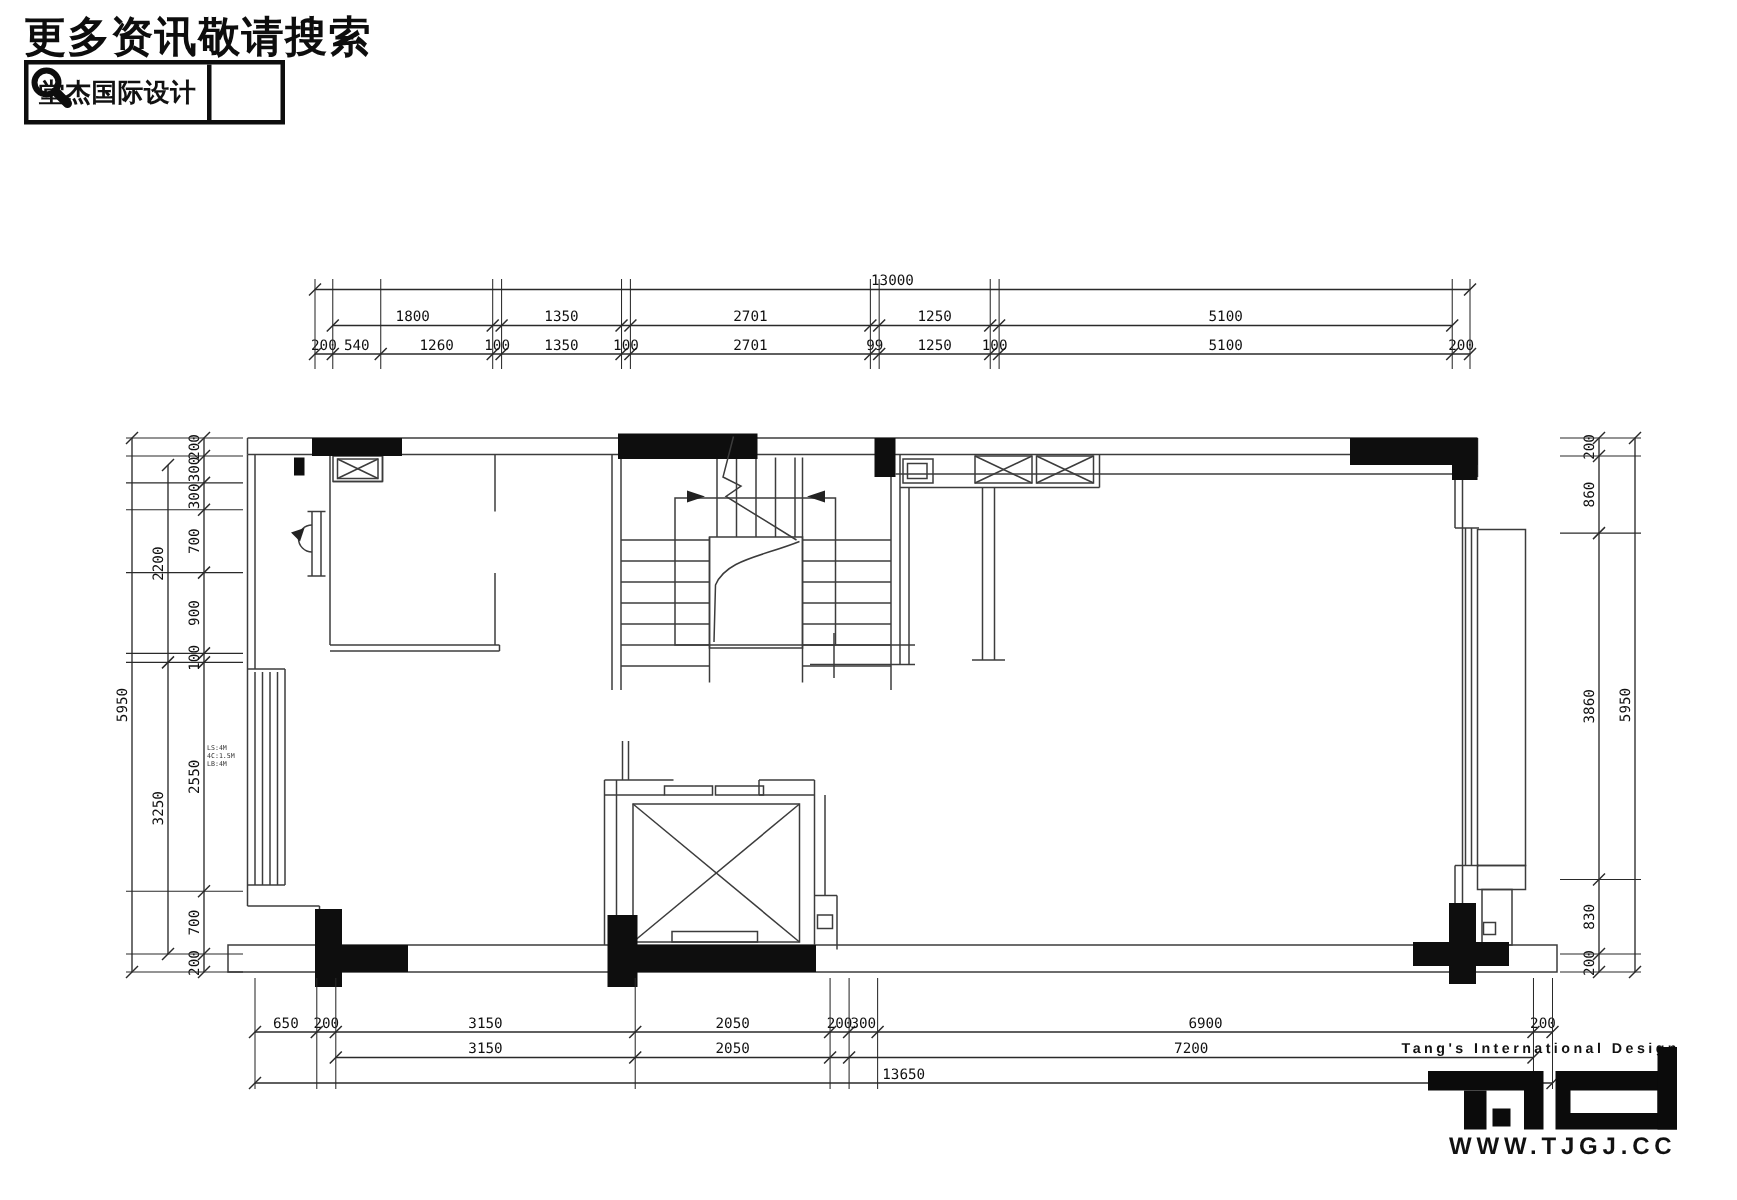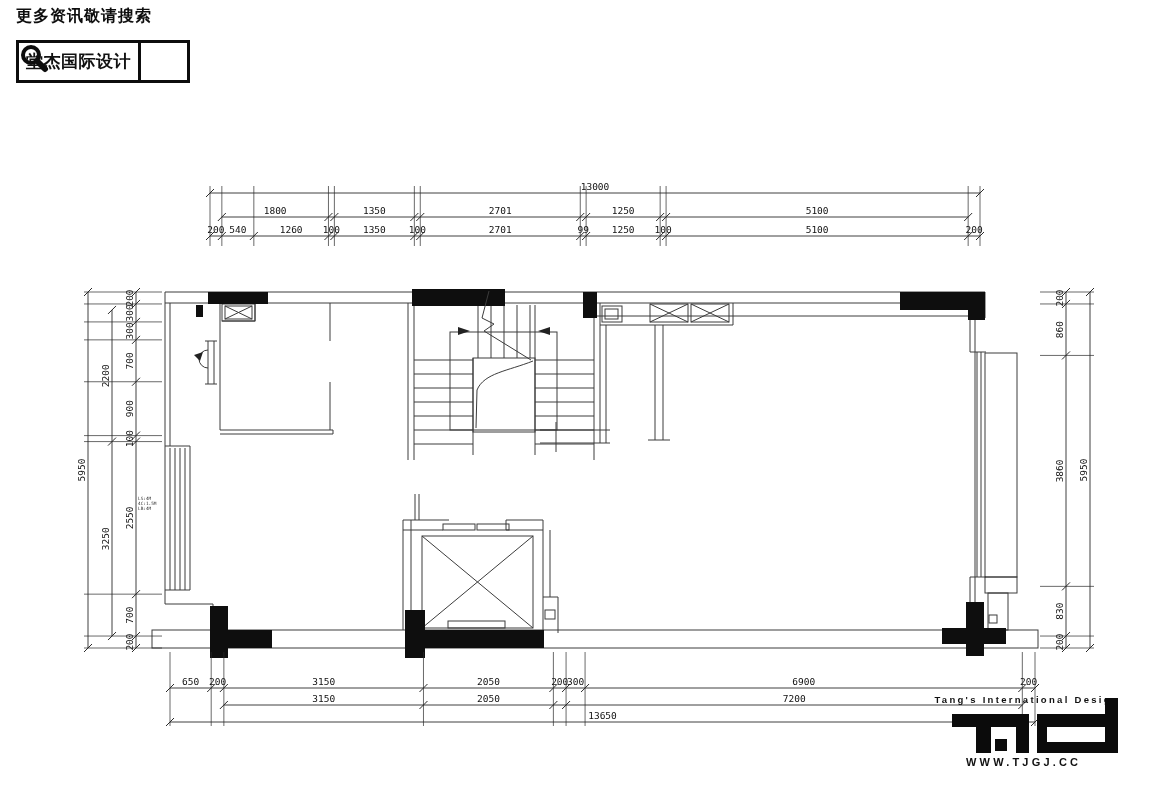--- a/index.html
+++ b/index.html
@@ -1,27 +1,27 @@
 <!DOCTYPE html>
 <html><head>
 <meta charset="utf-8">
 <style>
   html,body{margin:0;padding:0;}
   body{width:1158px;height:800px;position:relative;background:#ffffff;overflow:hidden;
        font-family:"Liberation Sans",sans-serif;color:#111;}
   
-  .slogan{position:absolute;left:16px;top:6px;font-size:16px;font-weight:bold;letter-spacing:1px;color:#0d0d0d;}
+  .slogan{position:absolute;left:16px;top:6px;font-size:28px;font-weight:bold;letter-spacing:1px;color:#0d0d0d;}
   .brandbox{position:absolute;left:16px;top:40px;height:37px;border:3px solid #0d0d0d;display:flex;align-items:stretch;background:#fff;}
   .brandtxt{padding:0 7px;font-size:17px;font-weight:bold;line-height:37px;letter-spacing:0.5px;border-right:3px solid #0d0d0d;}
   .brandicon{width:46px;display:flex;align-items:center;justify-content:center;}
   
   .tagline{position:absolute;right:38px;top:694px;font-size:9.5px;font-weight:bold;letter-spacing:2.3px;white-space:nowrap;}
   .blk{position:absolute;background:#0b0b0b;}
   .dhole{position:absolute;left:10px;top:13px;width:58px;height:15px;background:#fff;}
-  .website{position:absolute;left:966px;top:756px;font-size:11px;font-weight:bold;letter-spacing:3.2px;white-space:nowrap;}
+  .website{position:absolute;left:966px;top:756px;font-size:16px;font-weight:bold;letter-spacing:3.2px;white-space:nowrap;}
   svg{position:absolute;left:0;top:0;}
 </style>
 </head>
 <body>
 
 <svg id="plan" width="1158" height="800" viewBox="0 0 1158 800">
     <line x1="165" y1="292" x2="985" y2="292" stroke="#3c3c3c" stroke-width="1"></line>
     <line x1="165" y1="303" x2="985" y2="303" stroke="#3c3c3c" stroke-width="1"></line>
     <line x1="165" y1="292" x2="165" y2="303" stroke="#3c3c3c" stroke-width="1"></line>
     <line x1="985" y1="292" x2="985" y2="318" stroke="#3c3c3c" stroke-width="1"></line>

